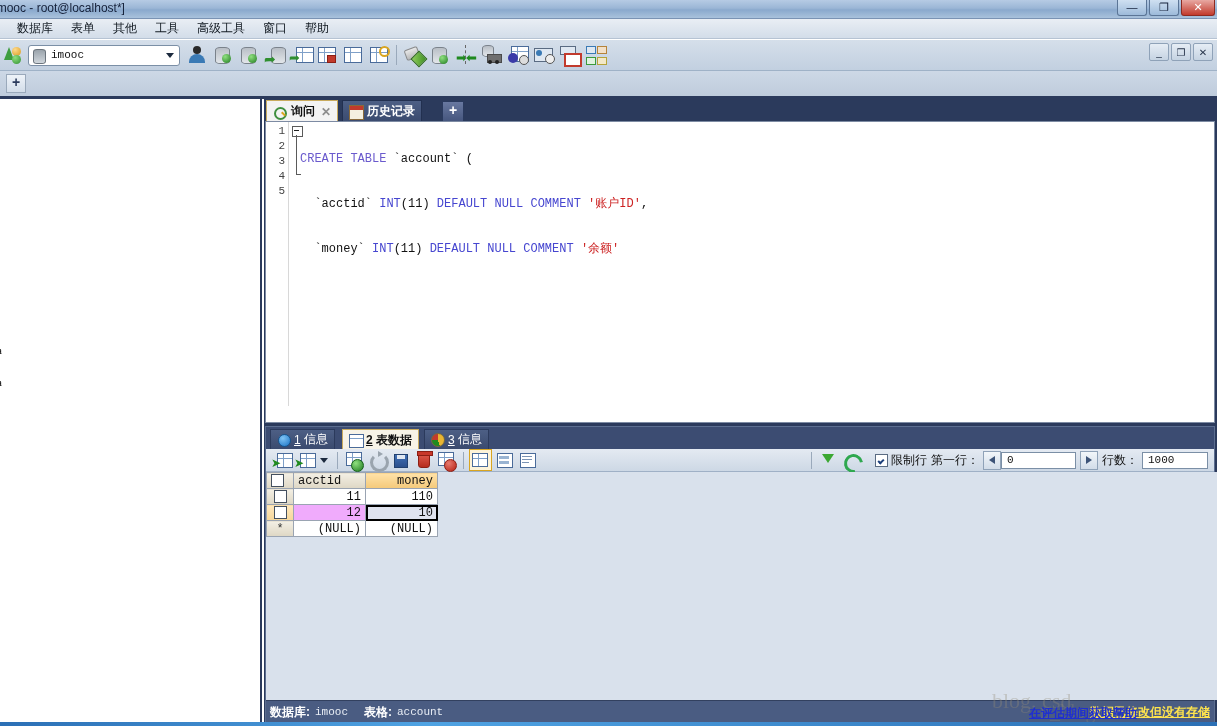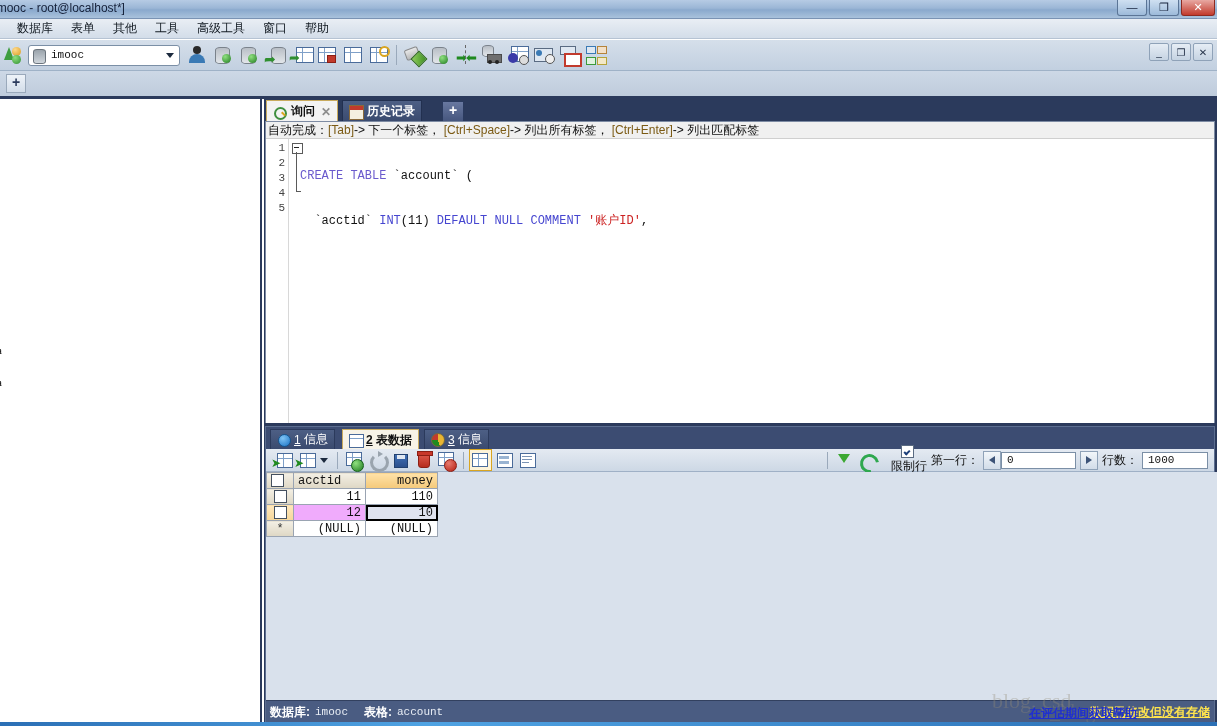--- a/index.html
+++ b/index.html
@@ -467,39 +467,37 @@
       <div class="qtab inactive" style="left:78px;">
         <span class="tabico">
           <span class="ic-cal"></span>
         </span>
         <span>历史记录</span>
       </div>
       <div class="qplus">+</div>
     </div>
 
     <div class="editorwrap">
-      <div class="hintbar">
-        <span>自动完成：</span><span class="hl">[Tab]</span><span>-&gt; 下一个标签，</span> <span class="hl">[Ctrl+Space]</span><span>-&gt; 列出所有标签，</span> <span class="hl">[Ctrl+Enter]</span><span>-&gt; 列出匹配标签</span>
-      </div>
       <div class="codearea">
         <div class="gutter">
           <div class="lnum" style="top:2px;">1</div>
           <div class="lnum" style="top:17px;">2</div>
           <div class="lnum" style="top:32px;">3</div>
           <div class="lnum" style="top:47px;">4</div>
           <div class="lnum" style="top:62px;">5</div>
         </div>
         <div class="foldcol">
           <div class="foldbox"></div>
           <div class="foldline"></div>
           <div class="foldend"></div>
         </div>
         <div class="codelines">
           <div class="cl"><span class="k">CREATE TABLE</span><span class="id"> `account` (</span></div>
           <div class="cl"><span class="id">  `acctid` </span><span class="kb">INT</span><span class="id">(11) </span><span class="kb">DEFAULT NULL COMMENT</span><span class="id"> </span><span class="s">'账户ID'</span><span class="id">,</span></div>
+          <div class="cl"><span class="id">  `money` </span><span class="kb">INT</span><span class="id">(11) </span><span class="kb">DEFAULT NULL COMMENT</span><span class="id"> </span><span class="s">'余额'</span></div>
           <div class="cl"></div>
         </div>
       </div>
     </div>
 
     <div class="resultwrap">
 
       <div class="rtabs">
         <div class="rtab inactive" style="left:4px;">
           <span class="ric">
@@ -575,21 +573,21 @@
         </div>
 
         <div class="gt-right">
           <div class="gt-sep"></div>
           <div class="gt-ico">
               <div class="ic-funnel"></div>
             </div>
           <div class="gt-ico">
               <div class="ic-refresh"></div>
             </div>
-          <div style="display:flex;align-items:center;margin-left:12px;flex-direction:column;">
+          <div style="display:flex;align-items:center;margin-left:12px;">
             <span class="chk"></span>
             <span class="lbl" style="margin:0;">限制行</span>
           </div>
           <span class="lbl">第一行：</span>
           <div class="navbtn">
               <span class="tri-l"></span>
             </div>
           <div class="spin">0</div>
           <div class="navbtn" style="margin-left:4px;">
               <span class="tri-r"></span>

